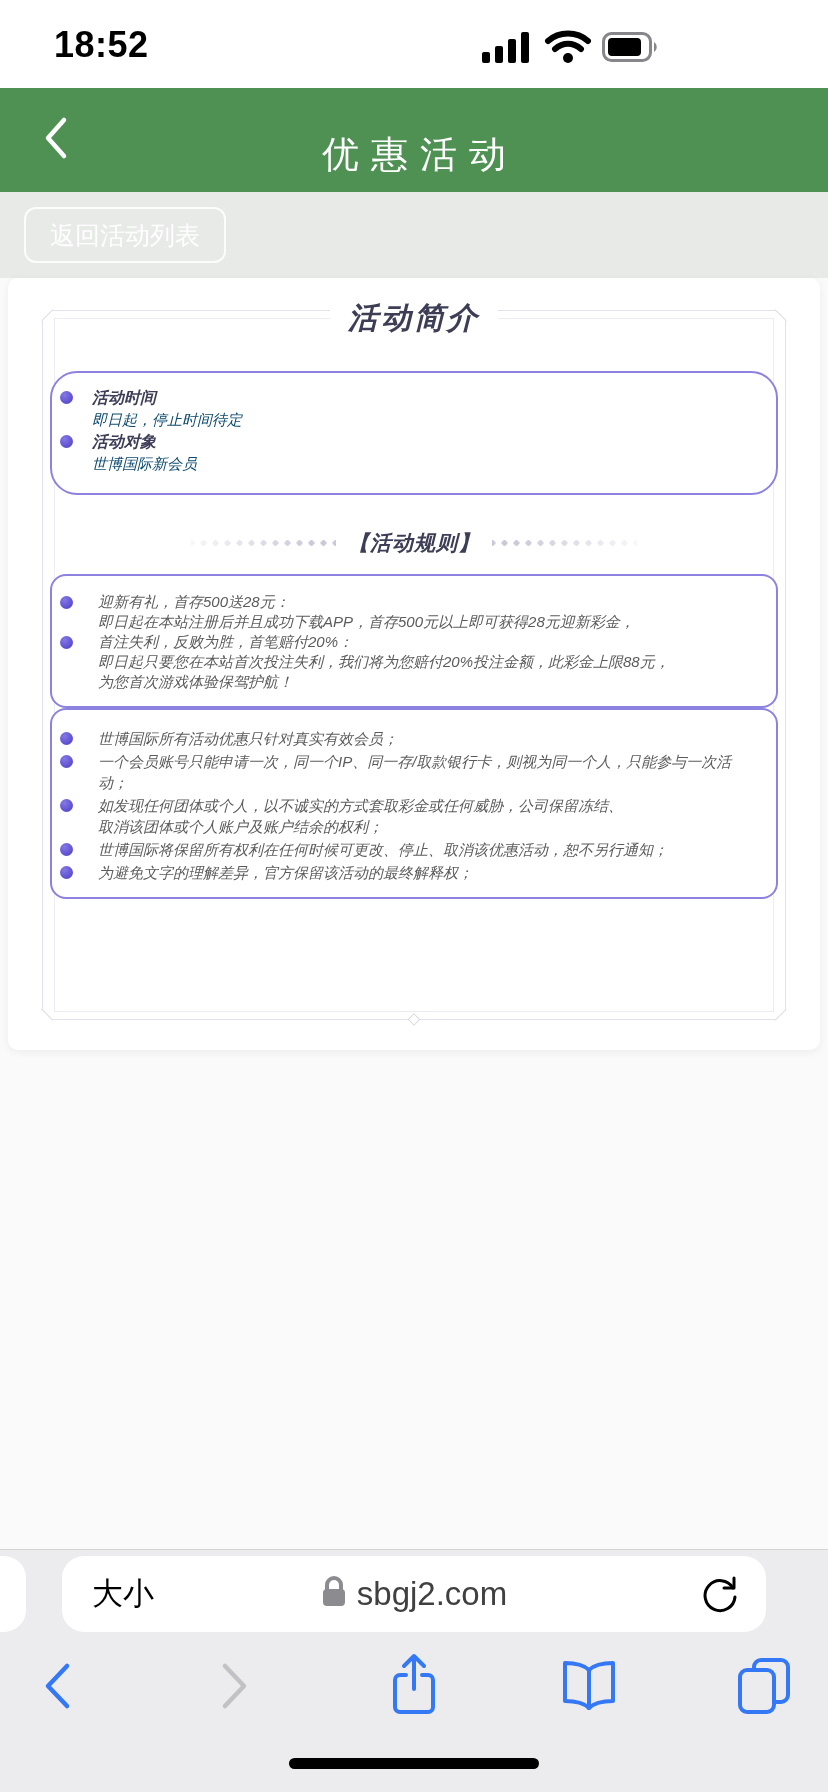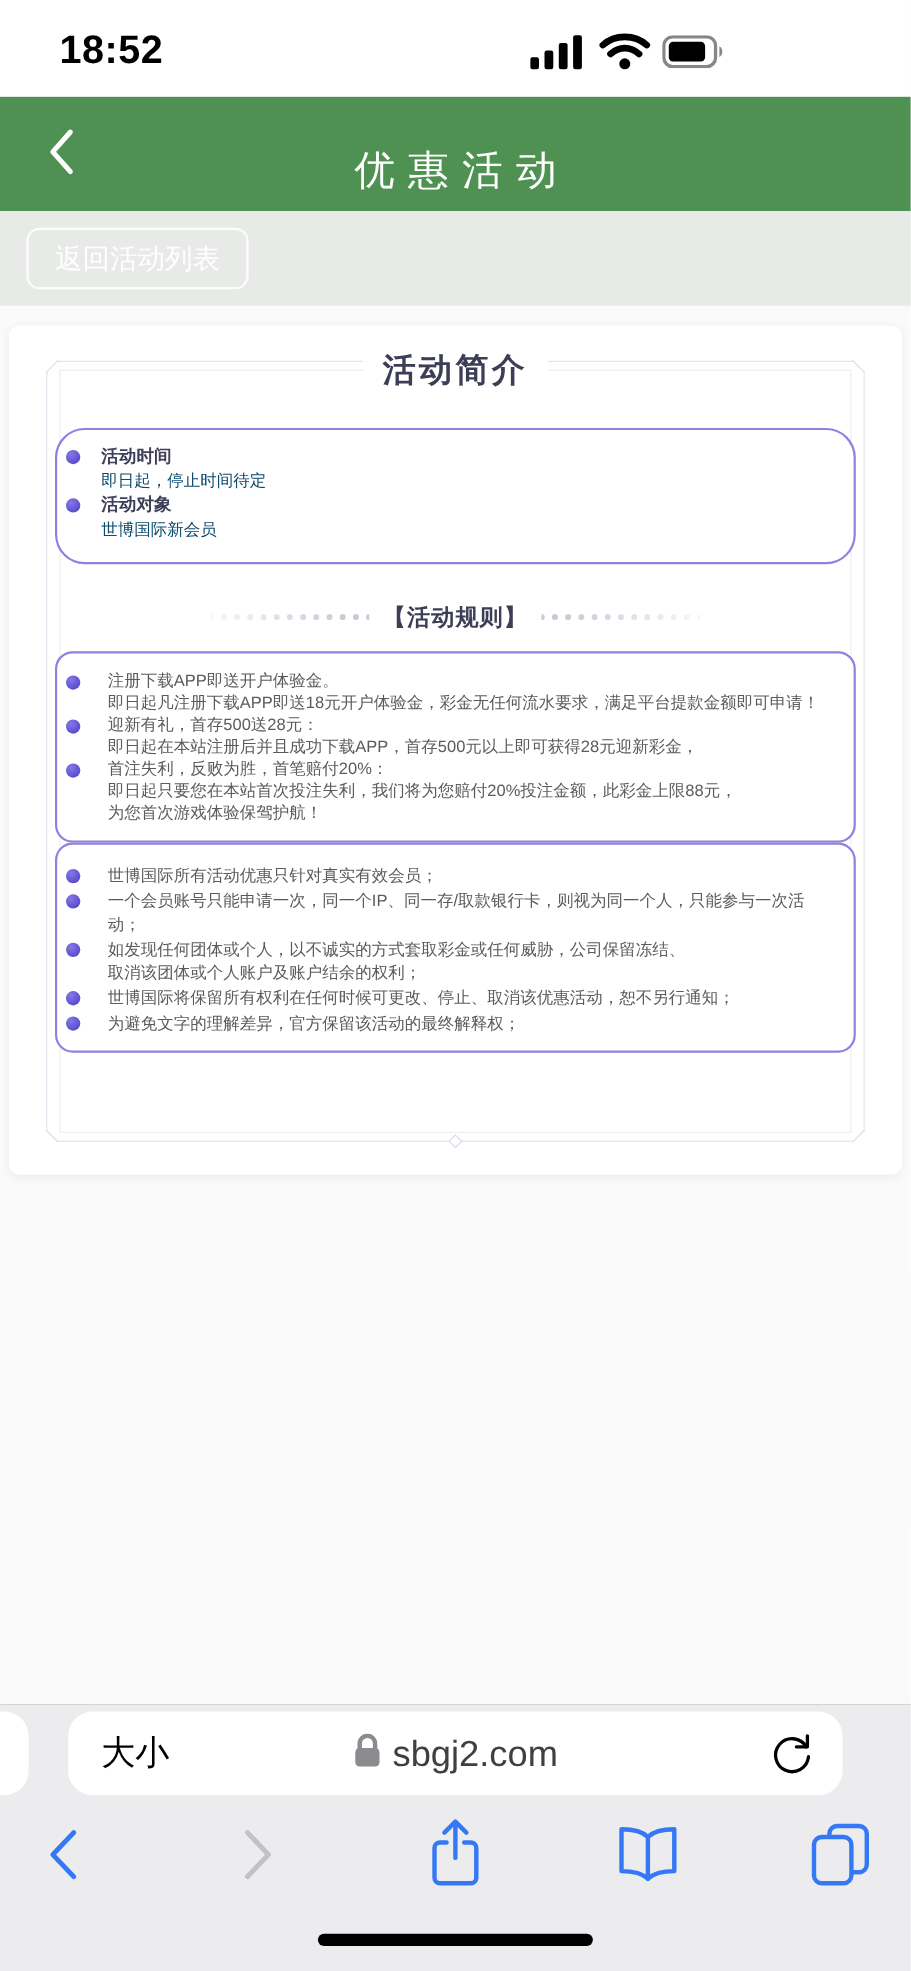--- a/index.html
+++ b/index.html
@@ -23,22 +23,22 @@
   .nav-header{position:absolute;left:0;top:88px;width:828px;height:104px;background:var(--header_green);}
   .nav-back{position:absolute;left:34px;top:28px;width:44px;height:48px;display:flex;align-items:center;justify-content:center;cursor:pointer;}
   .nav-title{position:absolute;left:0;top:0;width:100%;height:134px;display:flex;align-items:center;justify-content:center;
     color:#fff;font-size:37px;font-weight:500;letter-spacing:12px;text-indent:12px;}
   
   .back-strip{position:absolute;left:0;top:192px;width:828px;height:86px;background:#e8eae8;}
   .back-btn{position:absolute;left:24px;top:15px;height:56px;padding:0 24px;display:flex;align-items:center;
     border:2px solid rgba(255,255,255,.85);border-radius:12px;color:rgba(255,255,255,.95);font-size:25px;background:transparent;cursor:pointer;}
   
   .page-body{position:absolute;left:0;top:278px;width:828px;height:1271px;background:#fafafa;}
-  .card{position:absolute;left:8px;top:18px;width:812px;height:772px;background:#fff;border-radius:10px;
-    box-shadow:0 2px 8px rgba(0,0,0,.06);}
+  .card{position:absolute;left:8px;top:0;width:812px;height:772px;background:#fff;border-radius:10px;
+    box-shadow:0 2px 8px rgba(0,0,0,.06);font-style:italic;}
   .frame-outer,.frame-inner{position:absolute;pointer-events:none;}
   .frame-outer{left:34px;right:34px;top:32px;bottom:30px;border:1px solid #e2e2ee;}
   .frame-inner{left:46px;right:46px;top:40px;bottom:38px;border:1px solid #ececf4;}
   .notch{position:absolute;width:16px;height:16px;background:#fff;transform:rotate(45deg);}
   .notch.tl{left:-9px;top:-9px;border-right:1px solid #dcdce8;}
   .notch.tr{right:-9px;top:-9px;border-bottom:1px solid #dcdce8;}
   .notch.bl{left:-9px;bottom:-9px;border-top:1px solid #dcdce8;}
   .notch.br{right:-9px;bottom:-9px;border-left:1px solid #dcdce8;}
   .frame-diamond{position:absolute;left:50%;bottom:-5px;width:9px;height:9px;background:#fff;border:1px solid #d8d8e4;transform:translateX(-50%) rotate(45deg);}
   .card-content{position:relative;z-index:1;}
@@ -148,25 +148,20 @@
         </div>
       <div id="sections-host">
           <div class="sec-heading-row">
             <span class="deco left"></span>
             <span class="sec-heading">【活动规则】</span>
             <span class="deco right"></span>
           </div>
           <div class="pbox rules-box">
             <div class="rule-item">
               <span class="bullet"></span>
-              <div class="rule-line">注册下载APP即送开户体验金。</div>
-              <div class="rule-line">即日起凡注册下载APP即送18元开户体验金，彩金无任何流水要求，满足平台提款金额即可申请！</div>
-            </div>
-            <div class="rule-item">
-              <span class="bullet"></span>
               <div class="rule-line">迎新有礼，首存500送28元：</div>
               <div class="rule-line">即日起在本站注册后并且成功下载APP，首存500元以上即可获得28元迎新彩金，</div>
             </div>
             <div class="rule-item">
               <span class="bullet"></span>
               <div class="rule-line">首注失利，反败为胜，首笔赔付20%：</div>
               <div class="rule-line">即日起只要您在本站首次投注失利，我们将为您赔付20%投注金额，此彩金上限88元，</div>
               <div class="rule-line">为您首次游戏体验保驾护航！</div>
             </div>
           </div>

